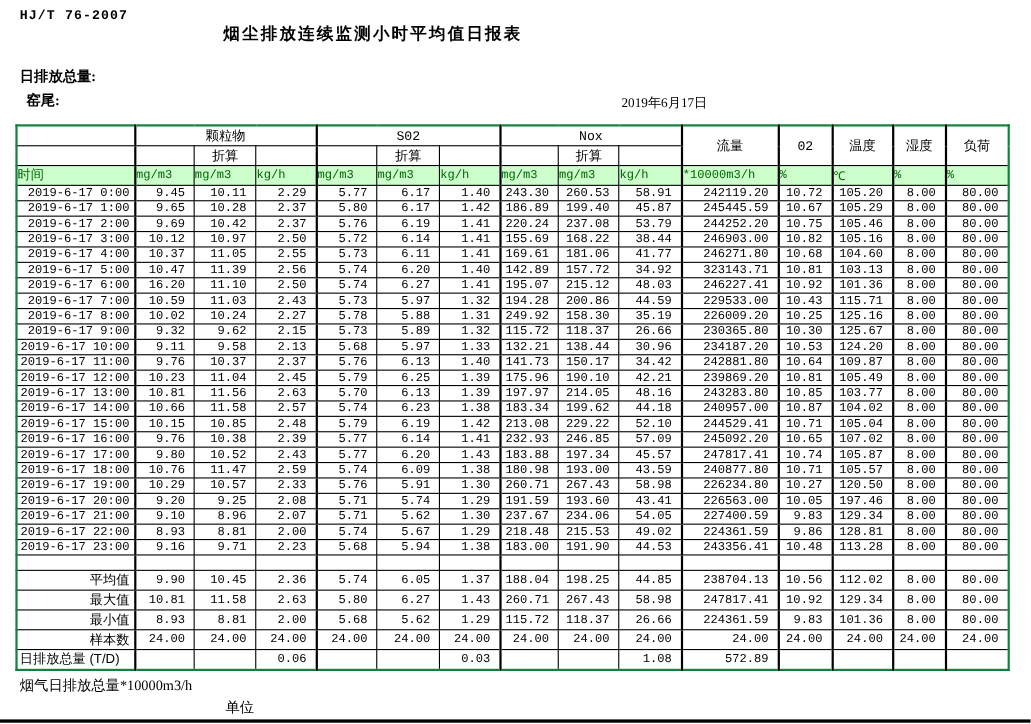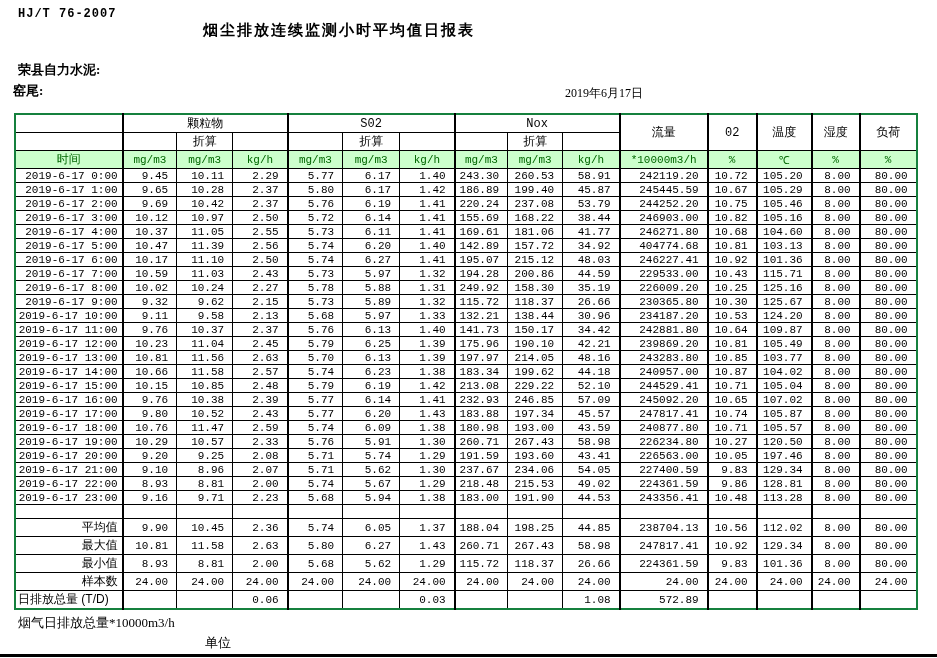--- a/index.html
+++ b/index.html
@@ -4,29 +4,29 @@
 <style>
   *{box-sizing:border-box}
   html,body{margin:0;padding:0}
   body{width:937px;height:658px;background:#ffffff;position:relative;color:#000;
        font-family:"Liberation Mono","DejaVu Sans Mono",monospace;}
   .abs{position:absolute;white-space:nowrap}
   .cjk{font-family:Liberation Serif, serif}
   #std{left:18px;top:7px;font-size:12px;font-weight:bold;letter-spacing:1px}
   #title{left:203px;top:21px;font-size:15px;font-weight:bold;letter-spacing:2px}
   #company{left:18px;top:61px;font-size:13px;font-weight:bold}
-  #location{left:13px;top:82px;font-size:13px;font-weight:bold}
+  #location{left:24px;top:82px;font-size:13px;font-weight:bold}
   #date{left:565px;top:85px;font-size:12px}
 
   #report-table{position:absolute;left:14px;top:113px;border-collapse:collapse;table-layout:fixed;
                 border:2px solid #15803d}
   #report-table th,#report-table td{border:1px solid #000;padding:0;font-weight:normal;
                 white-space:nowrap;overflow:hidden}
   .hr1 th,.hr2 th{height:13px;font-size:12px;text-align:center}
-  .hr3 th{height:15px;font-size:11px;text-align:center;
+  .hr3 th{height:15px;font-size:11px;text-align:left;
           background:var(--green-bg,#ccffcc);color:var(--green-text,#006600)}
   .hr3 th:first-child{font-size:12px}
   .gr{border-right-width:2px !important}
   #report-table td{font-size:11px;height:14px;text-align:right;padding:0 8px 0 0}
   #report-table td.time{padding-right:4px}
   #report-table td.lab{font-size:12px;padding-right:4px;
           font-family:"Liberation Sans","DejaVu Sans",sans-serif}
   #report-table td.left{text-align:right;padding-left:2px;padding-right:13px;overflow:visible}
   .spacer-row td{height:13px}
   .sum-first td{border-top:2px solid #000}
@@ -35,21 +35,21 @@
   #note{left:18px;top:614px;font-size:13px}
   #stamp{left:18px;top:662px;font-size:13px}
   #unit{left:205px;top:634px;font-size:13px}
   #bottom-edge{left:0;top:654px;width:937px;height:3px;background:#000}
 </style>
 </head>
 <body>
 
 <div id="std" class="abs">HJ/T  76-2007</div>
 <div id="title" class="abs cjk">烟尘排放连续监测小时平均值日报表</div>
-<div id="company" class="abs cjk">荣县自力水泥:</div>
+<div id="company" class="abs cjk">日排放总量:</div>
 <div id="location" class="abs cjk">窑尾:</div>
 <div id="date" class="abs cjk">2019年6月17日</div>
 
 <table id="report-table">
   <colgroup>
     <col style="width:104px">
       <col style="width:54px">
       <col style="width:56px">
       <col style="width:55px">
     <col style="width:55px">
@@ -196,29 +196,29 @@
         <td class="gr time">2019-6-17 5:00</td>
         <td>10.47</td>
         <td>11.39</td>
         <td class="gr">2.56</td>
         <td>5.74</td>
         <td>6.20</td>
         <td class="gr">1.40</td>
         <td>142.89</td>
         <td>157.72</td>
         <td class="gr">34.92</td>
-        <td class="gr">404774.68</td>
+        <td class="gr">323143.71</td>
         <td class="gr">10.81</td>
         <td class="gr">103.13</td>
         <td class="gr">8.00</td>
         <td>80.00</td>
       </tr>
       <tr class="data-row">
         <td class="gr time">2019-6-17 6:00</td>
-        <td>10.17</td>
+        <td>16.20</td>
         <td>11.10</td>
         <td class="gr">2.50</td>
         <td>5.74</td>
         <td>6.27</td>
         <td class="gr">1.41</td>
         <td>195.07</td>
         <td>215.12</td>
         <td class="gr">48.03</td>
         <td class="gr">246227.41</td>
         <td class="gr">10.92</td>

